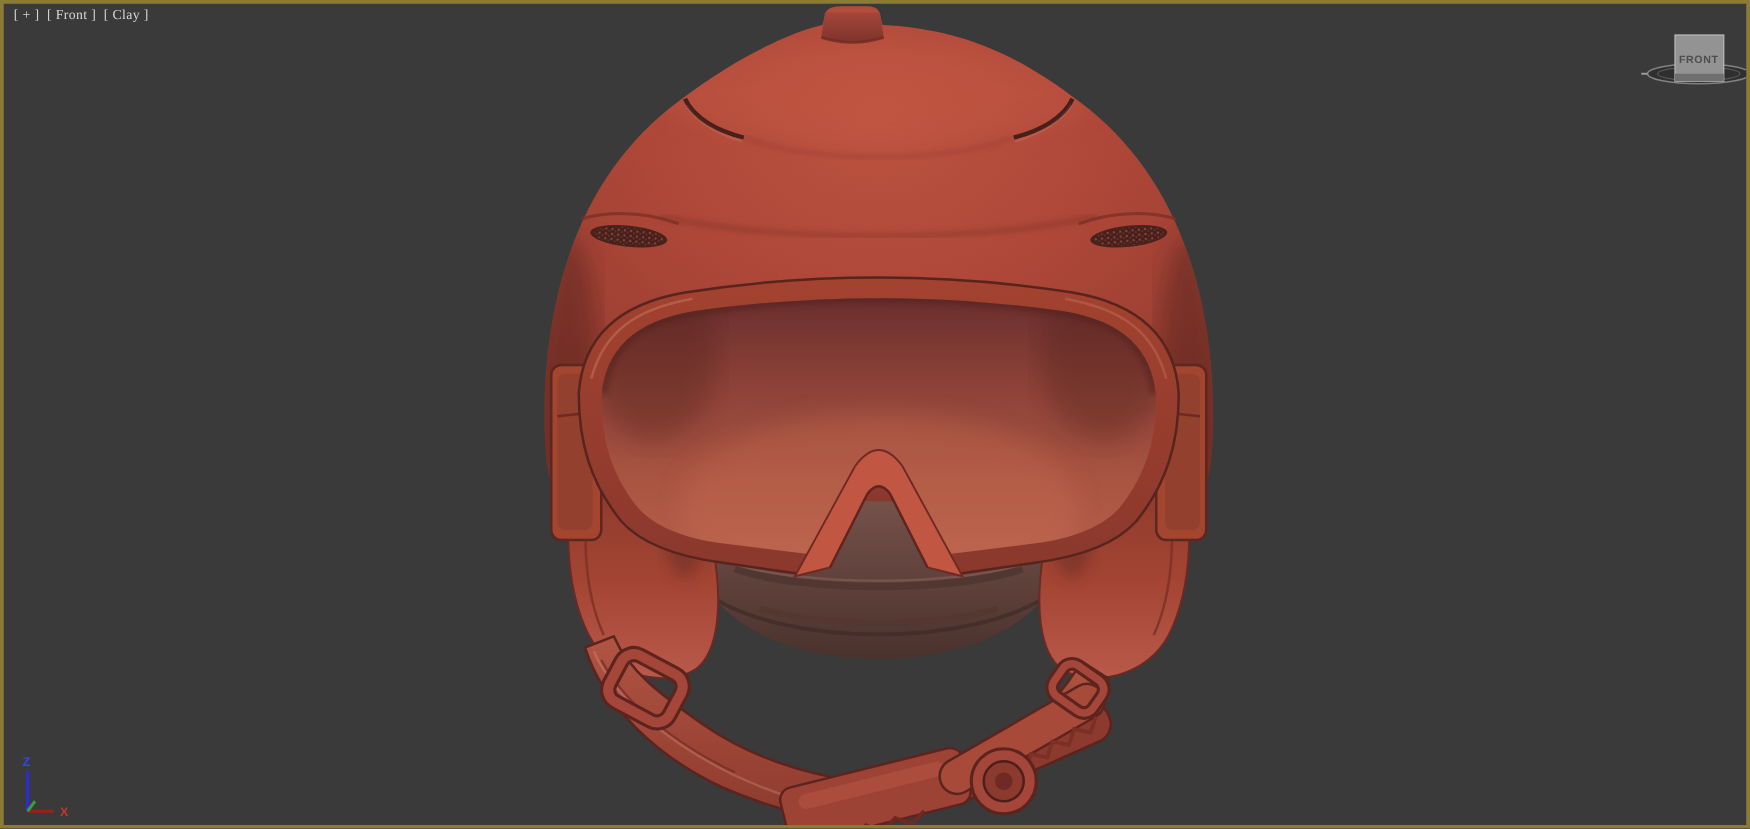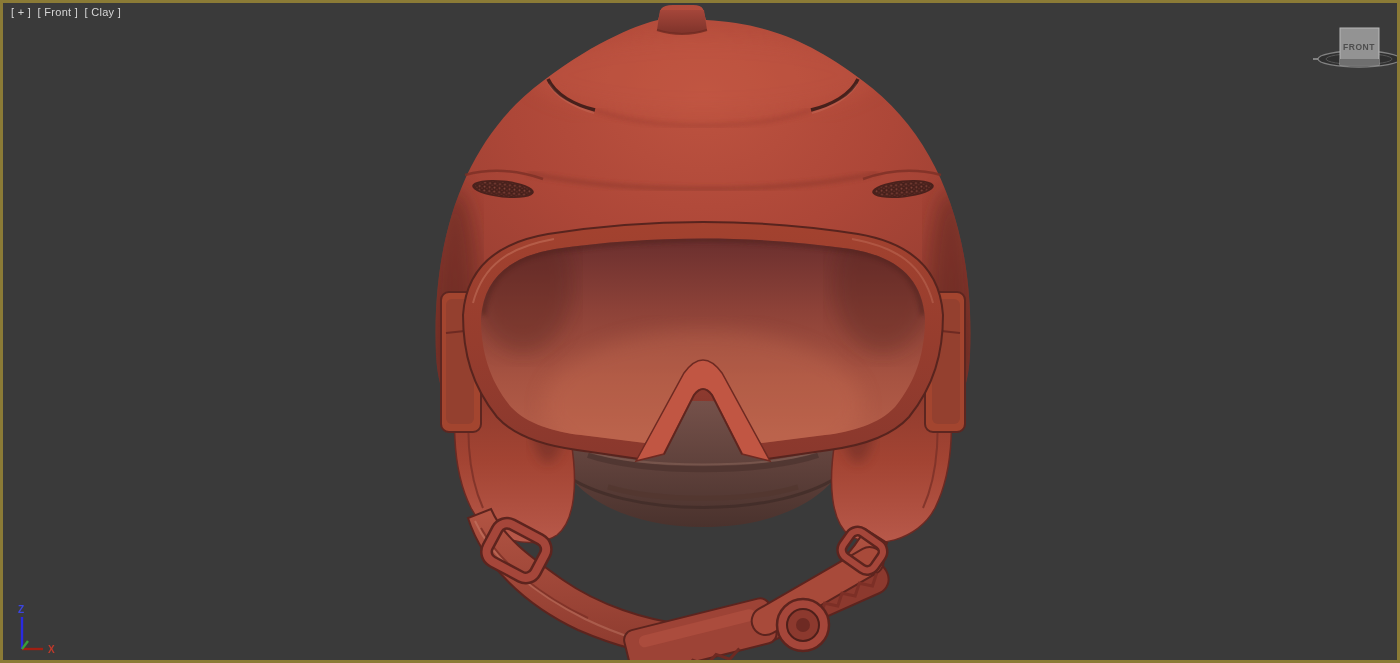--- a/index.html
+++ b/index.html
@@ -3,21 +3,21 @@
 <meta charset="utf-8">
 <style>
   html,body{margin:0;padding:0;background:#222;}
   .stage{
     position:relative;width:1400px;height:663px;box-sizing:border-box;
     background:#3a3a3a;border:3px solid #8b7b36;overflow:hidden;
     font-family:"Liberation Sans",sans-serif;
   }
   .vp-label{
     position:absolute;top:3px;left:8px;z-index:30;
-    font-size:11px;color:#d6d6d6;letter-spacing:.3px;user-select:none;
+    font-size:11px;color:#d6d6d6;letter-spacing:.3px;user-select:none;font-family:Liberation Serif, serif;
   }
   .vp-label span{margin-right:3px;cursor:default;}
   .model-svg{position:absolute;left:0;top:0;width:1394px;height:657px;z-index:5;}
   .viewcube-svg{position:absolute;top:12px;right:0;width:160px;height:75px;z-index:20;}
   .axis-svg{position:absolute;left:4px;bottom:2px;width:100px;height:55px;z-index:20;}
   text{font-family:"Liberation Sans",sans-serif;}
 </style>
 </head>
 <body>
 

